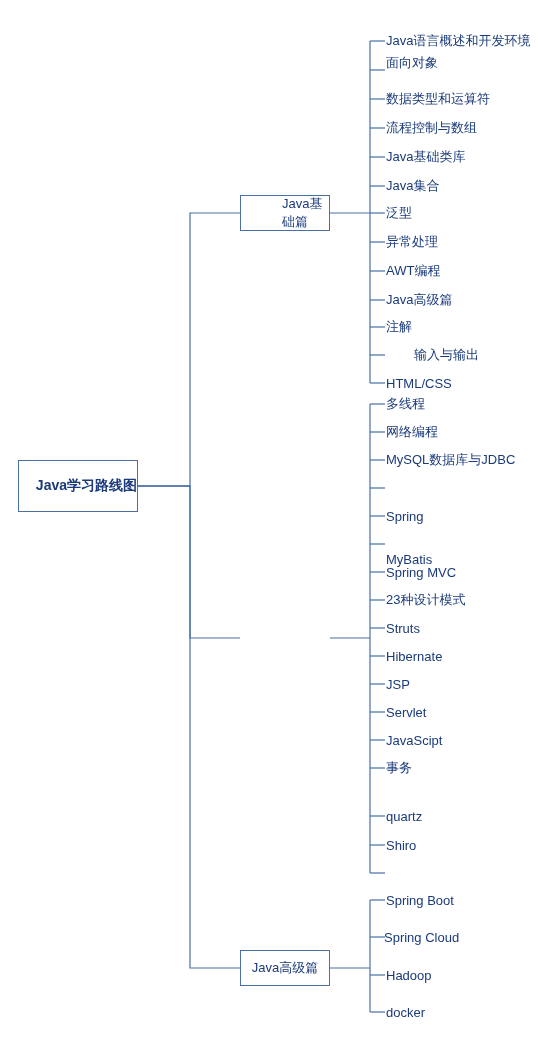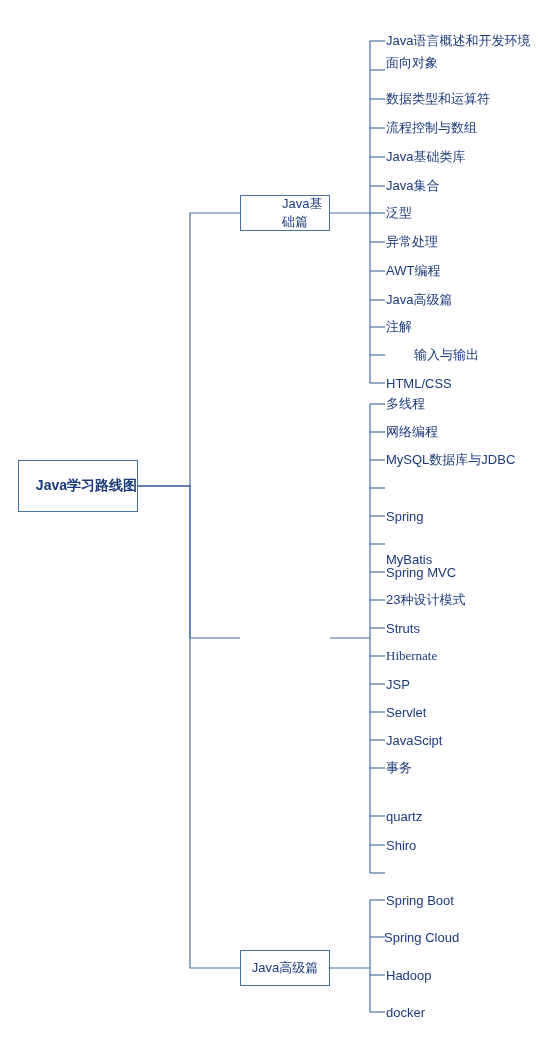--- a/index.html
+++ b/index.html
@@ -209,21 +209,21 @@
     </div>
   <div class="leaf-node" style="left:386px; top:559px;">
       <span>Spring MVC</span>
     </div>
   <div class="leaf-node" style="left:386px; top:587px;">
       <span>23种设计模式</span>
     </div>
   <div class="leaf-node" style="left:386px; top:615px;">
       <span>Struts</span>
     </div>
-  <div class="leaf-node" style="left:386px; top:643px;font-family:Liberation Serif, serif;">
+  <div class="leaf-node" style="left:386px; top:643px;">
       <span>Hibernate</span>
     </div>
   <div class="leaf-node" style="left:386px; top:671px;justify-content:flex-end;">
       <span>JSP</span>
     </div>
   <div class="leaf-node" style="left:386px; top:699px;">
       <span>Servlet</span>
     </div>
   <div class="leaf-node" style="left:386px; top:727px;">
       <span>JavaScipt</span>

